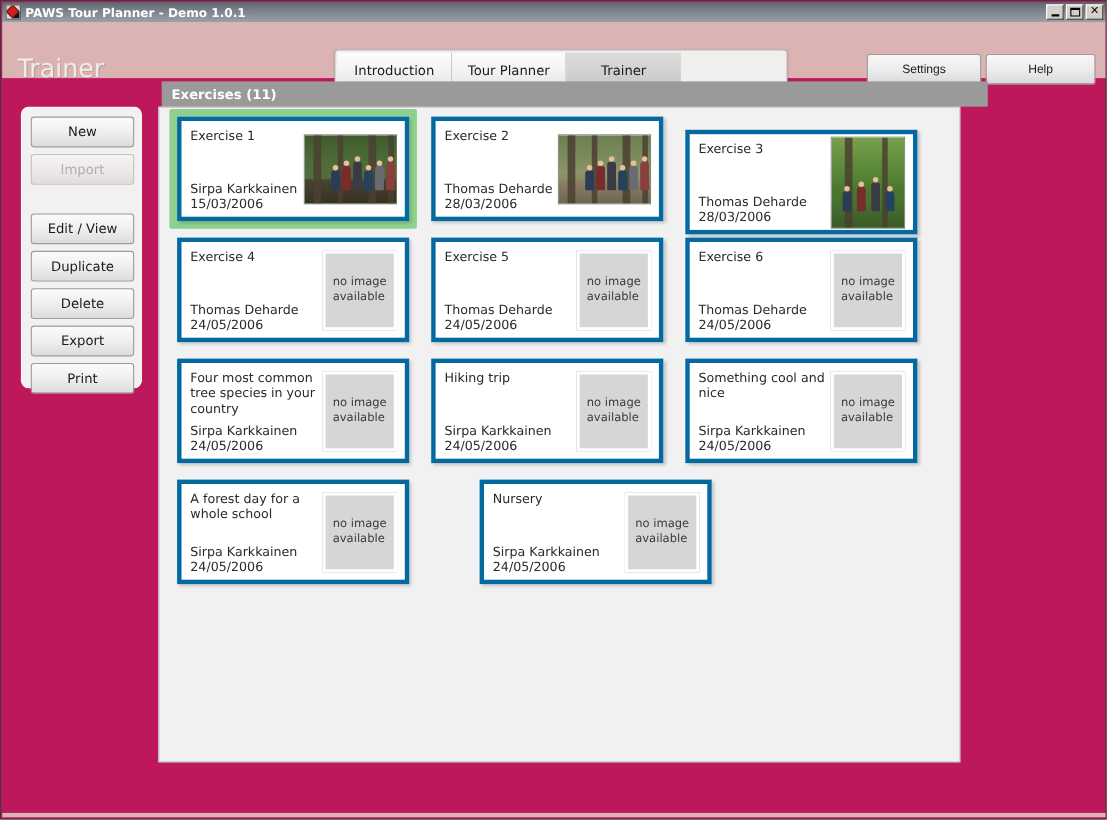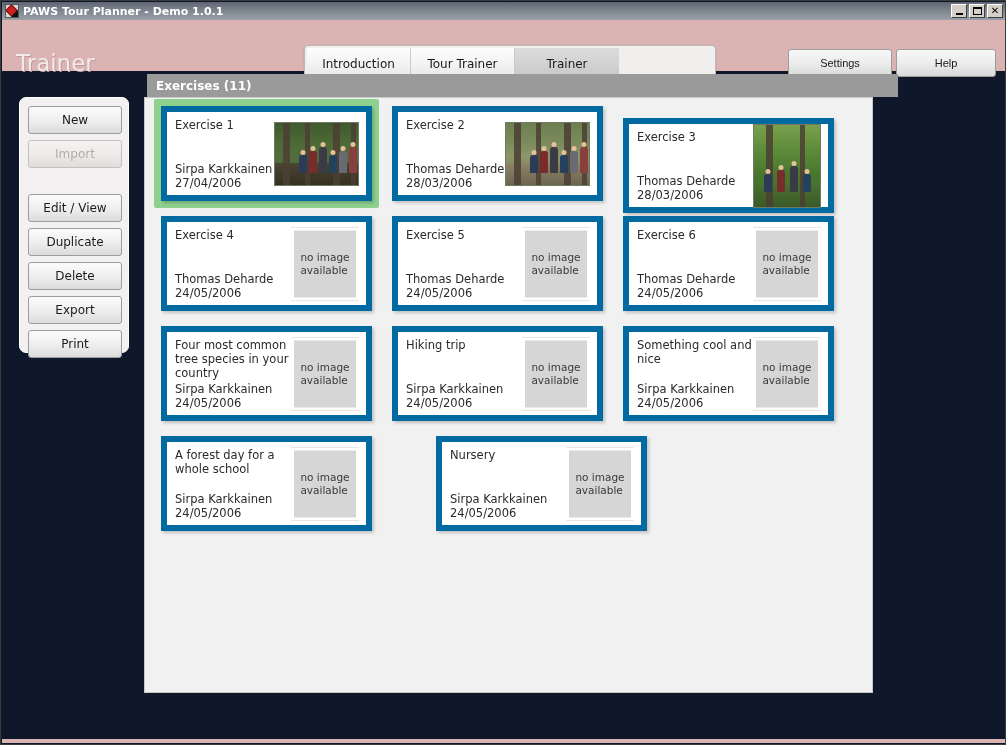--- a/index.html
+++ b/index.html
@@ -10,21 +10,21 @@
   body {
     font-family: "DejaVu Sans", sans-serif;
     -webkit-font-smoothing: none;
   }
 
   #app {
     position: relative;
     width: 1006px;
     height: 745px;
     overflow: hidden;
-    background: #0f172a;
+    background: #be185d;
     border: 1px solid #3b3b3b;
     box-sizing: border-box;
   }
 
   
   .titlebar {
     position: absolute;
     left: 1px; top: 1px;
     width: 1004px;
     height: 18px;
@@ -247,21 +247,21 @@
     width: 700px;
   }
   .card-slot {
     position: absolute;
   }
   .card {
     position: relative;
     width: 211px;
     height: 95px;
     background: #ffffff;
-    border: 6px solid #0369a1;
+    border: 4px solid #0369a1;
     box-sizing: border-box;
     box-shadow: 2px 2px 3px rgba(0,0,0,.20);
     cursor: default;
   }
   .card-slot.selected {
     background: #8ed18e;
     padding: 7px;
     border-radius: 2px;
   }
   .card-slot.selected .card {
@@ -389,21 +389,21 @@
           <span class="glyph-close">✕</span>
         </div>
     </div>
   </div>
 
   <div class="header">
     <div class="page-title">Trainer</div>
 
     <div class="tabbar">
       <div class="tab tab-introduction">Introduction</div>
-      <div class="tab tab-tour-planner">Tour Trainer</div>
+      <div class="tab tab-tour-planner">Tour Planner</div>
       <div class="tab tab-trainer selected">Trainer</div>
     </div>
 
     <div class="hdr-btn btn-settings">Settings</div>
     <div class="hdr-btn btn-help">Help</div>
   </div>
 
   <div class="sidebar">
     <div class="side-btn">New</div>
     <div class="side-btn disabled">Import</div>
@@ -418,21 +418,21 @@
   <div class="exercises-headerbar">
     <span class="label">Exercises (11)</span>
   </div>
 
   <div class="panel">
     <div class="cards" id="cards-container">
         <div class="card-slot selected" style="left: -7px; top: -7px;">
           <div class="card">
             <div class="card-title">Exercise 1</div>
             <div class="card-author">Sirpa Karkkainen</div>
-            <div class="card-date">27/04/2006</div>
+            <div class="card-date">15/03/2006</div>
             <div class="card-thumb">
               <div class="photo photo-1">
                 <div class="sky"></div>
                 <div class="ground"></div>
                 <div class="trunk" style="left: 8px; width: 7px;"></div>
                 <div class="trunk" style="left: 30px; width: 5px;"></div>
                 <div class="trunk" style="left: 58px; width: 7px;"></div>
                 <div class="trunk" style="left: 76px; width: 5px;"></div>
                 <div class="person" style="left: 24px; background: rgb(44, 59, 87); height: 18px;"></div>
                 <div class="person" style="left: 34px; background: rgb(122, 43, 43); height: 22px;"></div>

